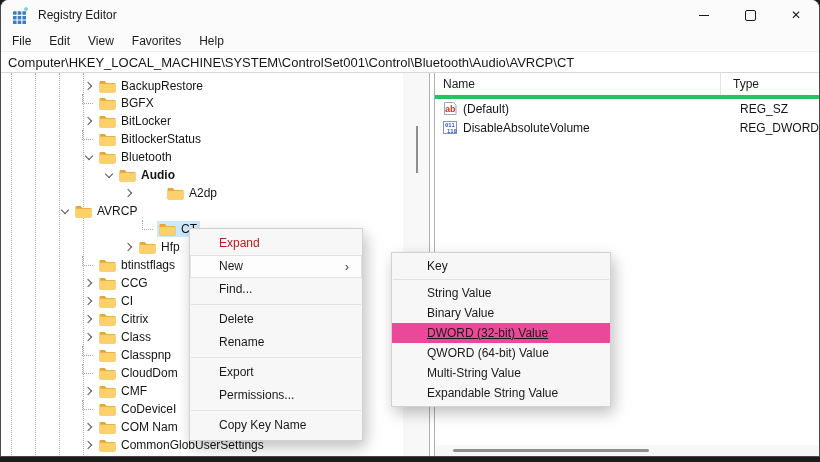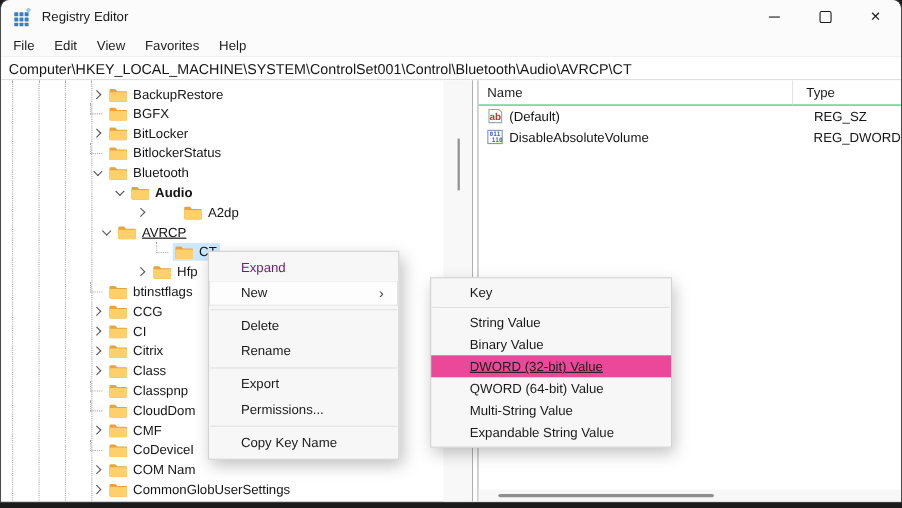--- a/index.html
+++ b/index.html
@@ -36,37 +36,37 @@
   .lconn{width:10px;height:9px;border-left:1px dotted #a5a5a5;border-bottom:1px dotted #a5a5a5;
     display:block;margin-top:-8px;margin-left:-3px;}
   .row-content{display:flex;align-items:center;padding:1px 3px 1px 2px;}
   .row-content.selected{background:#cce8ff;}
   .tree-row .folder{margin-right:5px;flex:none;}
   .tree-label{font-size:12px;color:#141414;white-space:nowrap;}
   .splitter{width:4px;flex:none;background:#fff;border-left:1px solid #b0b0b0;border-right:1px solid #b0b0b0;}
   
   .list-panel{flex:1;position:relative;overflow:hidden;}
   .list-header{height:22px;display:flex;align-items:center;font-size:12px;color:#1a1a1a;
-    border-bottom:1px solid #22c55e;}
+    border-bottom:4px solid #22c55e;}
   .col-name{width:277px;padding-left:8px;border-right:1px solid #e3e3e3;height:100%;display:flex;align-items:center;}
   .col-type{padding-left:12px;height:100%;display:flex;align-items:center;}
   .list-row{height:19px;display:flex;align-items:center;font-size:12px;color:#141414;}
   .list-row .vicon{margin-left:7px;margin-right:5px;flex:none;}
   .cell-name{width:265px;white-space:nowrap;overflow:hidden;}
   .cell-type{padding-left:12px;white-space:nowrap;}
   .hscroll{position:absolute;left:0;right:0;bottom:0;height:12px;background:#f7f7f7;}
   .hthumb{position:absolute;left:18px;top:4px;width:196px;height:3px;background:#8f8f8f;border-radius:2px;}
   
   .menu{position:absolute;background:#f7f7f7;border:1px solid #d2d2d2;
     box-shadow:3px 6px 14px rgba(0,0,0,0.25);font-size:12px;color:#1a1a1a;box-sizing:border-box;padding:3px 0;}
   .context-menu{left:188px;top:228px;width:174px;z-index:20;}
   .sub-menu{left:358px;top:252px;width:220px;z-index:21;margin-left:32px;}
   .menu-item{height:23px;line-height:23px;padding-left:29px;position:relative;white-space:nowrap;}
   .sub-menu .menu-item{height:20px;line-height:20px;padding-left:35px;}
-  .menu-item.disabled{color:#701a75;}
+  .menu-item.disabled{color:#b91c1c;}
   .menu-item.hl-open{background:#fdfdfd;box-shadow:inset 0 0 0 1px #e2e2e2;}
   .menu-item.hl-hover{background:#ec4899;text-decoration:underline;}
   .menu-sep{height:1px;background:#e2e2e2;margin:3px 1px;}
   .sub-arrow{position:absolute;right:13px;top:0;font-size:13px;color:#444;}
 </style>
 </head>
 <body>
 
 <div class="window">
 
@@ -195,21 +195,21 @@
               <span class="chev collapsed"></span>
             </span>
             <span class="row-content">
               <svg class="folder" width="17" height="13" viewBox="0 0 17 13">
                 <path fill="#e5a43c" d="M0.5 2.2 q0-1.2 1.2-1.2 h4.1 l1.7 1.9 h8 q1 0 1 1 v7.6 q0 1-1 1 h-13.8 q-1.2 0-1.2-1.2 z"></path>
                 <rect x="0.5" y="3.8" width="16" height="8.7" rx="1" fill="#fdd06a"></rect>
               </svg>
               <span class="tree-label">A2dp</span>
             </span>
           </div>
-          <div class="tree-row" style="padding-left: 88px; text-decoration: underline;">
+          <div class="tree-row" style="padding-left: 56px;">
             <span class="twisty">
               <span class="chev expanded"></span>
             </span>
             <span class="row-content">
               <svg class="folder" width="17" height="13" viewBox="0 0 17 13">
                 <path fill="#e5a43c" d="M0.5 2.2 q0-1.2 1.2-1.2 h4.1 l1.7 1.9 h8 q1 0 1 1 v7.6 q0 1-1 1 h-13.8 q-1.2 0-1.2-1.2 z"></path>
                 <rect x="0.5" y="3.8" width="16" height="8.7" rx="1" fill="#fdd06a"></rect>
               </svg>
               <span class="tree-label">AVRCP</span>
             </span>
@@ -410,20 +410,21 @@
         </div>
       <div class="hscroll">
         <div class="hthumb"></div>
       </div>
     </div>
   </div>
 
   <div class="menu context-menu" id="context-menu">
       <div class="menu-item disabled">Expand</div>
       <div class="menu-item hl-open">New<span class="sub-arrow">›</span></div>
+      <div class="menu-item">Find...</div>
       <div class="menu-sep"></div>
       <div class="menu-item">Delete</div>
       <div class="menu-item">Rename</div>
       <div class="menu-sep"></div>
       <div class="menu-item">Export</div>
       <div class="menu-item">Permissions...</div>
       <div class="menu-sep"></div>
       <div class="menu-item">Copy Key Name</div>
     </div>
 

